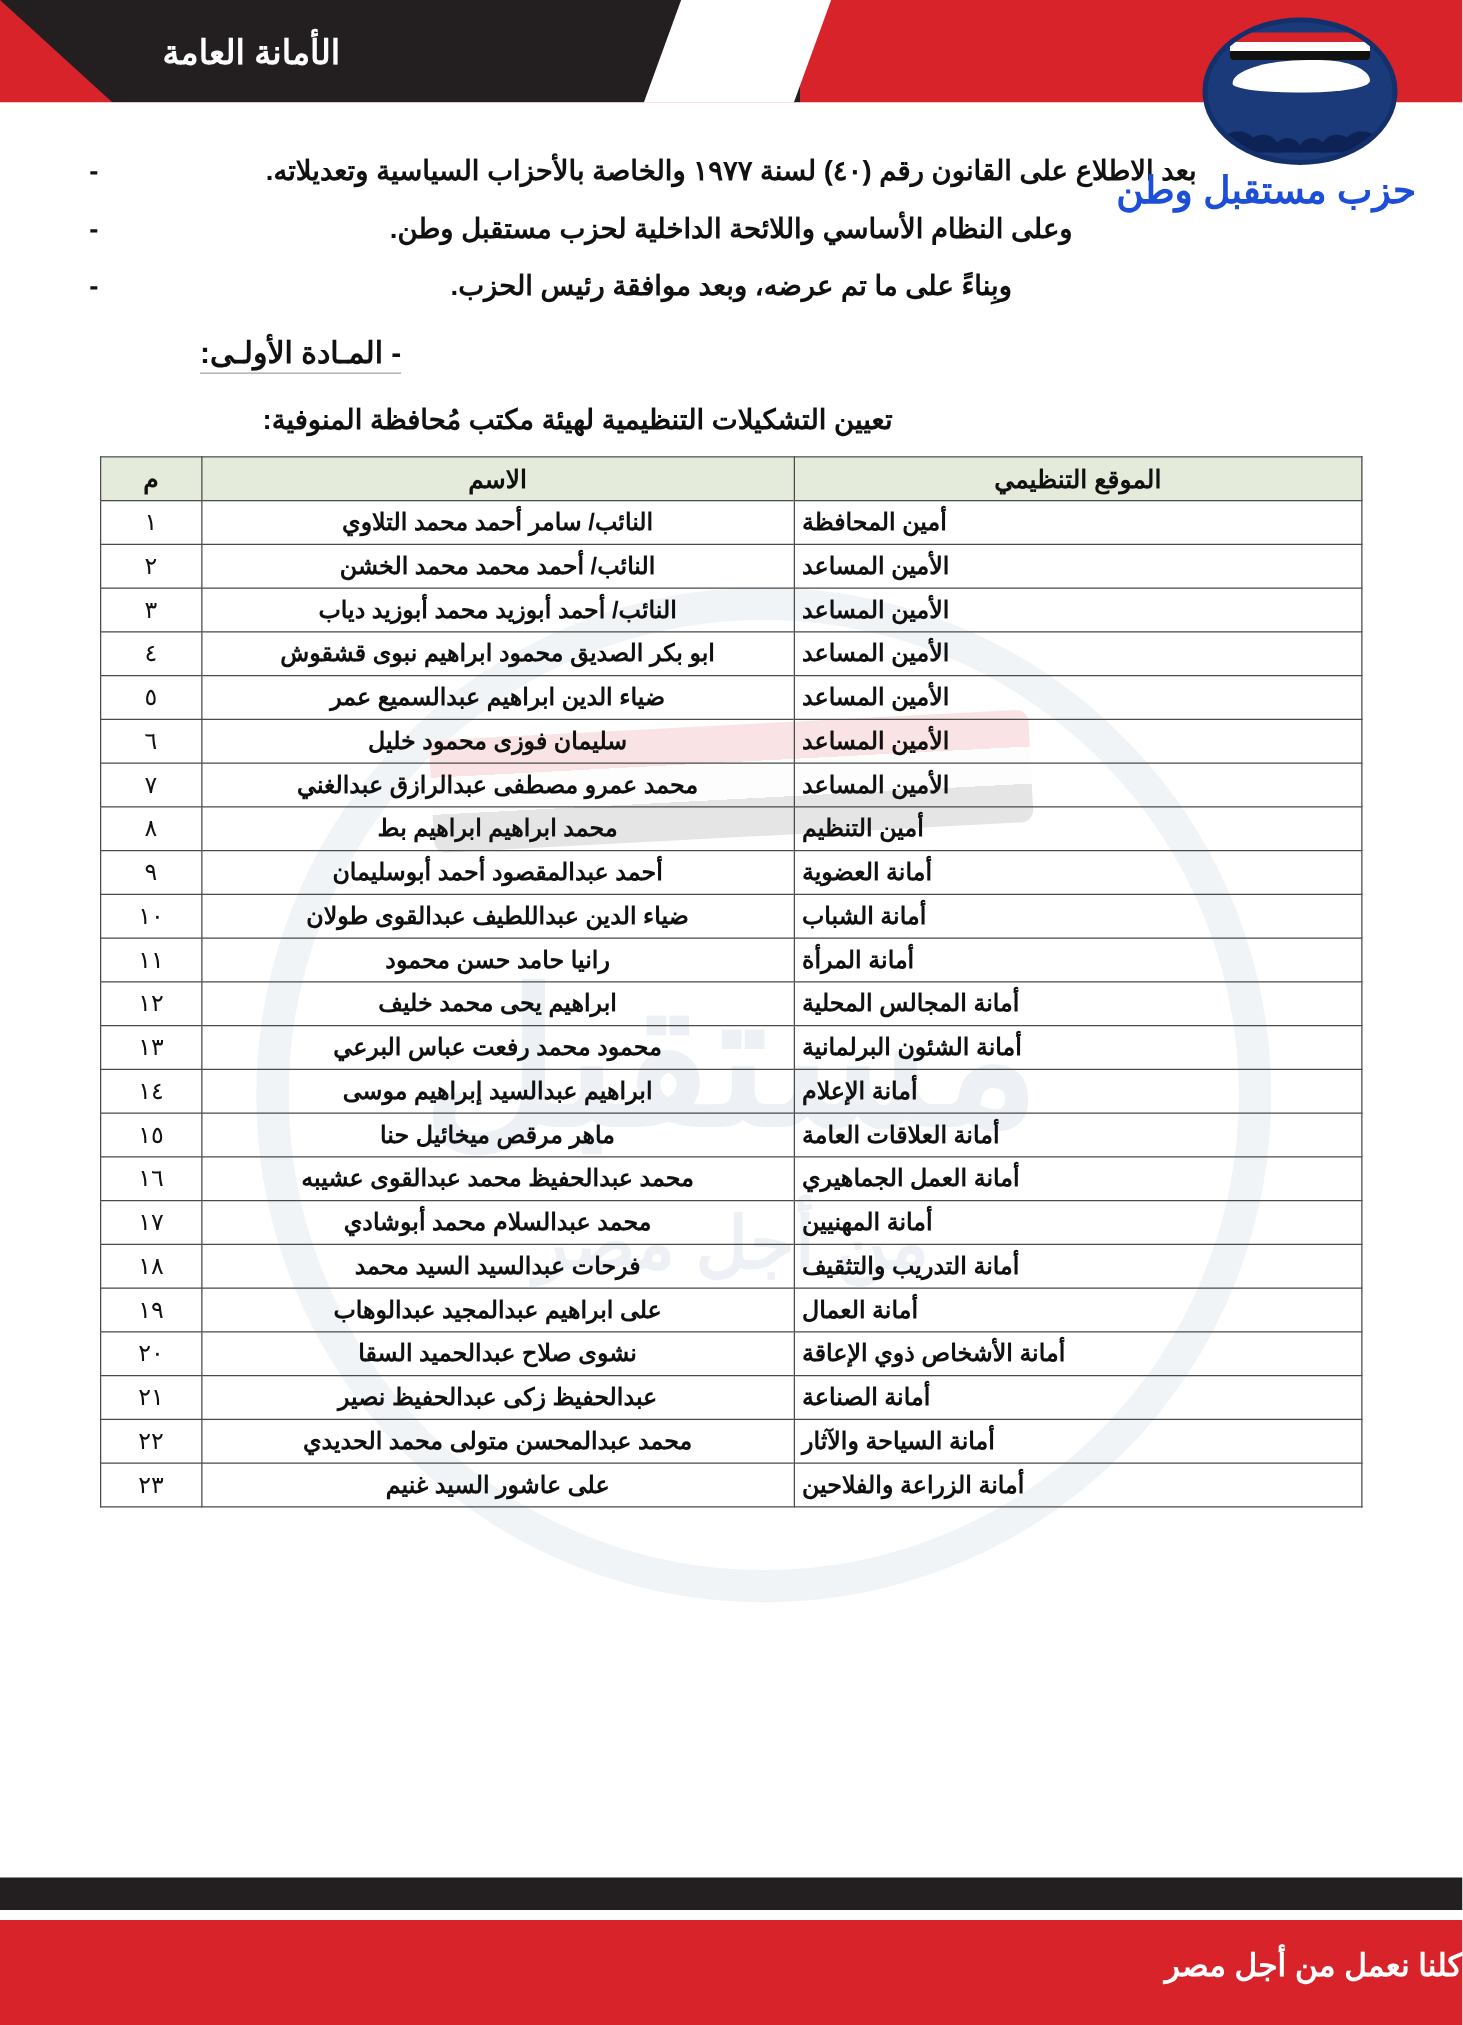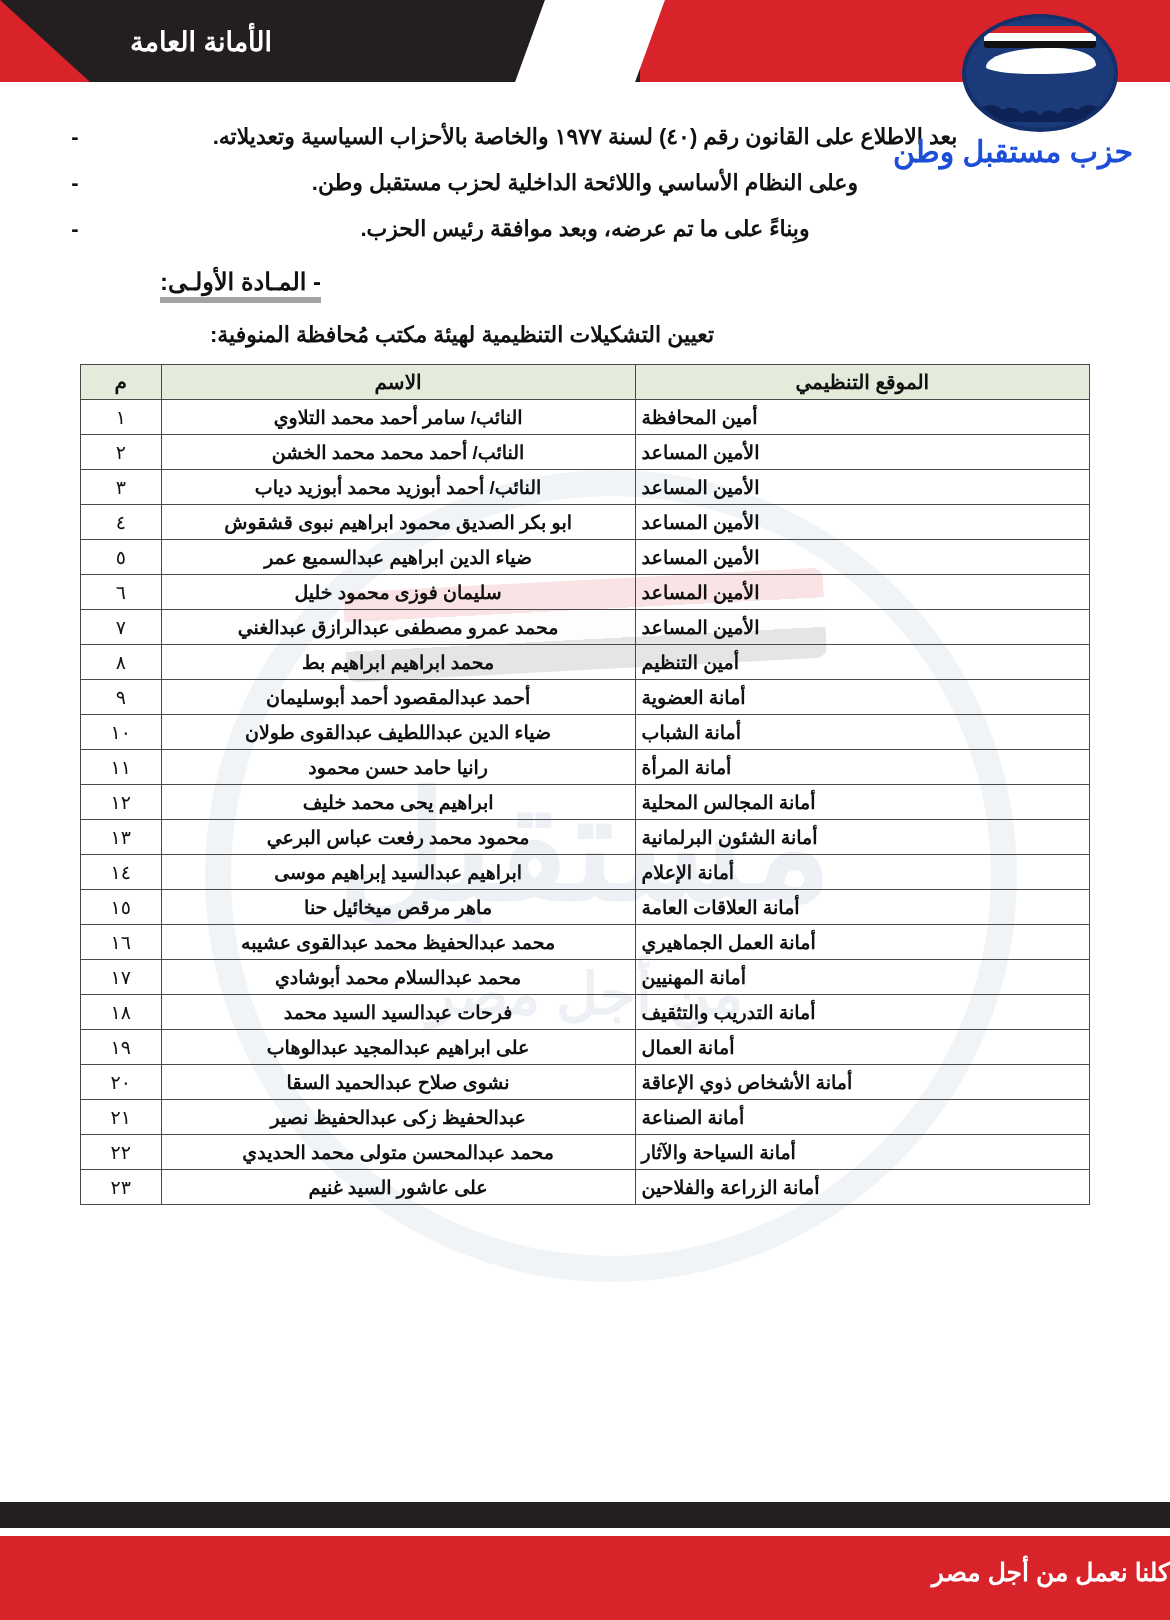--- a/index.html
+++ b/index.html
@@ -200,21 +200,21 @@
   .clause .txt{ flex:1; text-align:center;}
   .article{
     margin-top:26px;
     text-align:left;
     padding-left:110px;
     font-size:24px;
     font-weight:bold;
     color:#111;
   }
   .article span{
-    border-bottom:6px solid #a3a3a3;
+    border-bottom:1px solid #a3a3a3;
     padding-bottom:2px;
   }
   .intro{
     margin-top:26px;
     text-align:left;
     padding-left:160px;
     font-size:22px;
     font-weight:bold;
     color:#111;
   }

